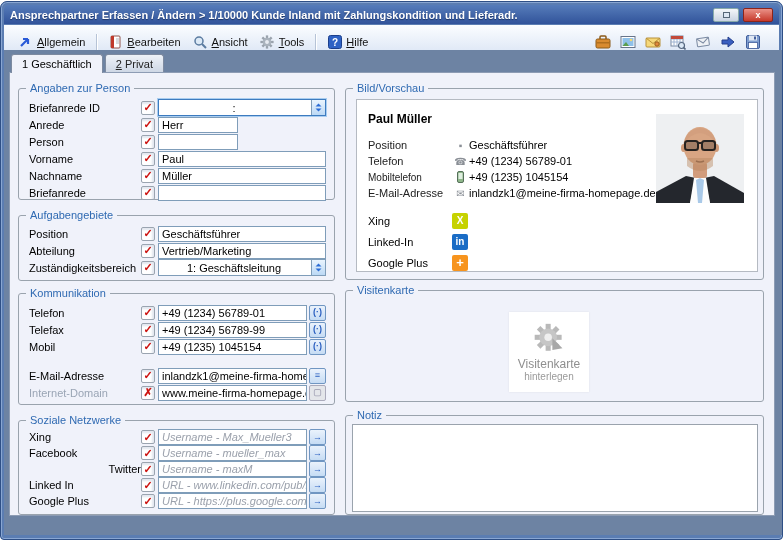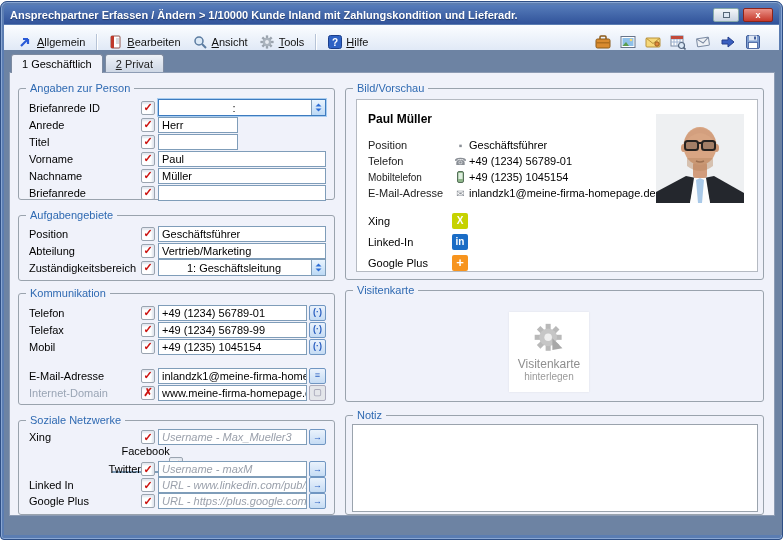--- a/index.html
+++ b/index.html
@@ -260,21 +260,21 @@
                     </svg>
               </span>
             </div>
           </div>
           <div class="row">
             <span class="rl">Anrede</span>
             <span class="chk">✓</span>
             <div class="inp s">Herr</div>
           </div>
           <div class="row">
-            <span class="rl">Titel</span>
+            <span class="rl">Person</span>
             <span class="chk">✓</span>
             <div class="inp s"></div>
           </div>
           <div class="row">
             <span class="rl">Vorname</span>
             <span class="chk">✓</span>
             <div class="inp l">Paul</div>
           </div>
           <div class="row">
             <span class="rl">Nachname</span>
@@ -357,21 +357,21 @@
 
       <div class="group" style="left:8px;top:347px;width:317px;height:95px;">
         <span class="gtitle">Soziale Netzwerke</span>
         <div class="rows" style="padding-top:8px;">
           <div class="row" style="height:16px;">
             <span class="rl">Xing</span>
             <span class="chk">✓</span>
             <div class="inp l ph">Username - Max_Mueller3</div>
             <span class="mini">→</span>
           </div>
-          <div class="row" style="height:16px;flex-direction:column;">
+          <div class="row" style="height:16px;">
             <span class="rl">Facebook</span>
             <span class="chk">✓</span>
             <div class="inp l ph">Username - mueller_max</div>
             <span class="mini">→</span>
           </div>
           <div class="row" style="height:16px;text-align:right;">
             <span class="rl">Twitter</span>
             <span class="chk">✓</span>
             <div class="inp l ph">Username - maxM</div>
             <span class="mini">→</span>

